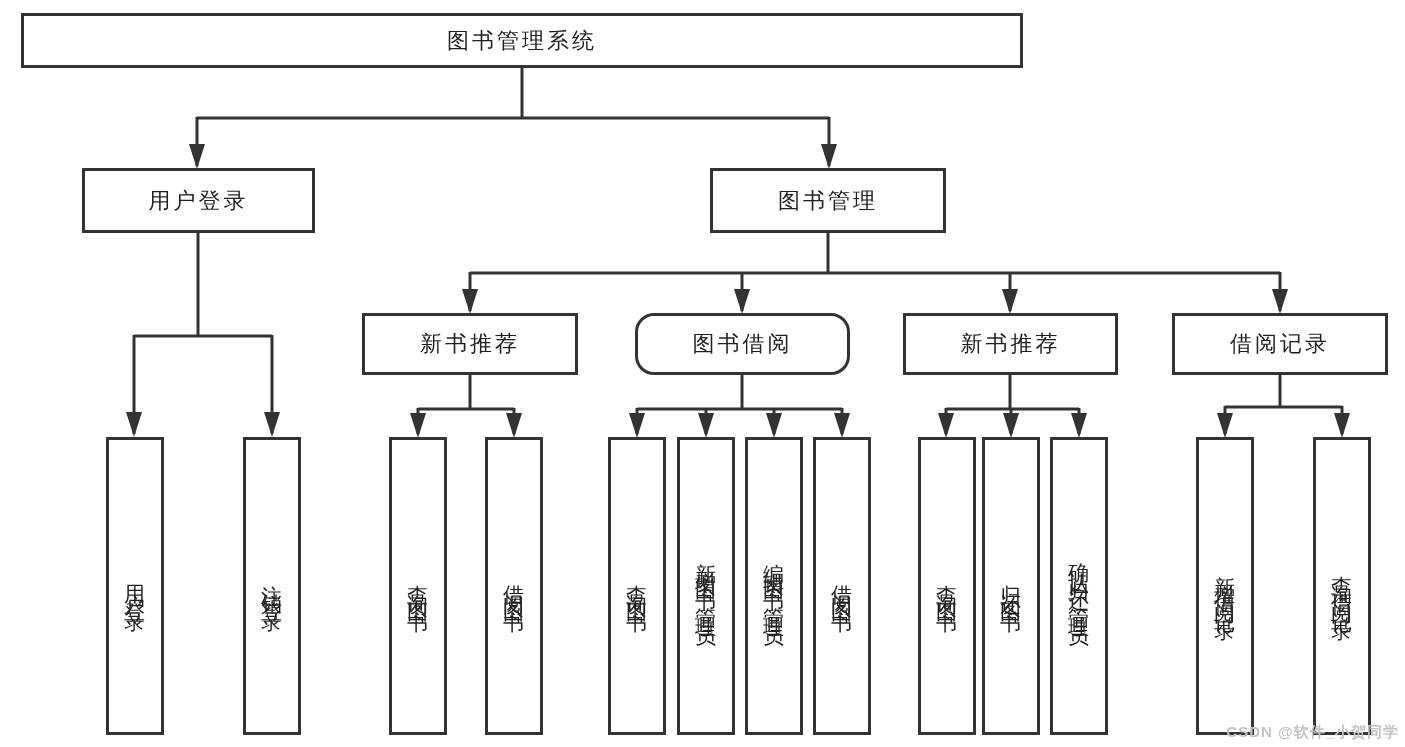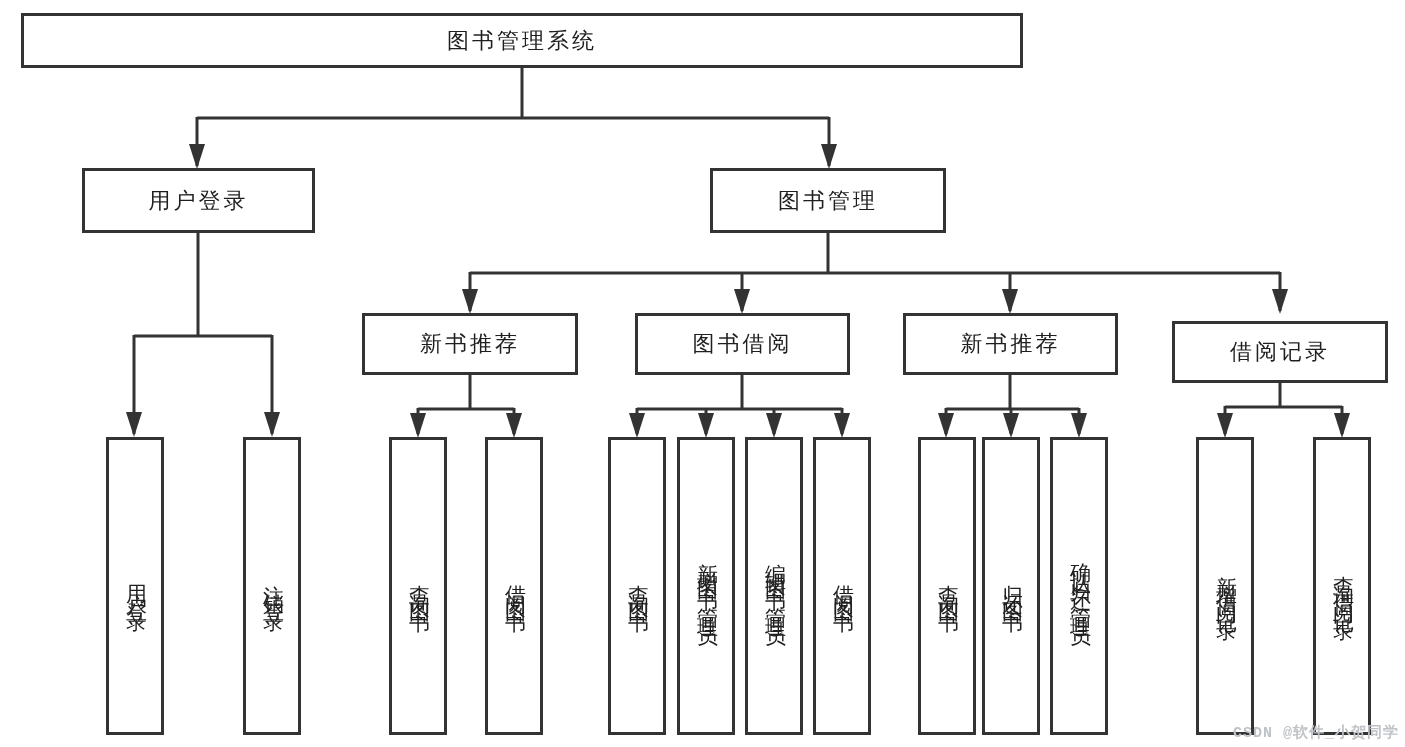--- a/index.html
+++ b/index.html
@@ -1,18 +1,18 @@
 <!DOCTYPE html>
 <html><head>
 <meta charset="utf-8">
 <style>
   html,body { margin:0; padding:0; background:#ffffff; }
   .canvas {
     position:relative; width:1405px; height:747px; background:#ffffff;
-    font-family:Liberation Mono, monospace; color:#1f1f1f; overflow:hidden;
+    font-family:Liberation Sans, sans-serif; color:#1f1f1f; overflow:hidden;
   }
   svg.wires { position:absolute; left:0; top:0; width:1405px; height:747px; }
   .node {
     position:absolute; box-sizing:border-box; background:#ffffff;
     border:3px solid #333333; display:flex; align-items:center; justify-content:center;
     text-align:center;
   }
   .hnode { font-size:22px; letter-spacing:3px; }
   .root  { font-size:22px; letter-spacing:3px; }
   .leaf  { width:58px; top:437px; height:298px; }
@@ -101,27 +101,27 @@
   <div class="node hnode" style="left:82px; top:168px; width:233px; height:65px;">
     <span>用户登录</span>
   </div>
   <div class="node hnode" style="left:362px; top:313px; width:216px; height:62px;">
     <span>新书推荐</span>
   </div>
 
   <div class="node hnode" style="left:710px; top:168px; width:236px; height:65px;">
     <span>图书管理</span>
   </div>
-  <div class="node hnode" style="left:635px; top:313px; width:215px; height:62px;">
+  <div class="node hnode" style="left:635px; top:313px; width:215px; height:62px;border-radius:19px;">
     <span>图书借阅</span>
   </div>
   <div class="node hnode" style="left:903px; top:313px; width:215px; height:62px;">
     <span>新书推荐</span>
   </div>
-  <div class="node hnode" style="left:1172px; top:313px; width:216px; height:62px;margin-top:8px;">
+  <div class="node hnode" style="left:1172px; top:313px; width:216px; height:62px;">
     <span>借阅记录</span>
   </div>
 
   <div class="node leaf" style="left:106px;">
     <span class="vlabel">用户登录</span>
   </div>
   <div class="node leaf" style="left:243px;">
     <span class="vlabel">注销登录</span>
   </div>
 

